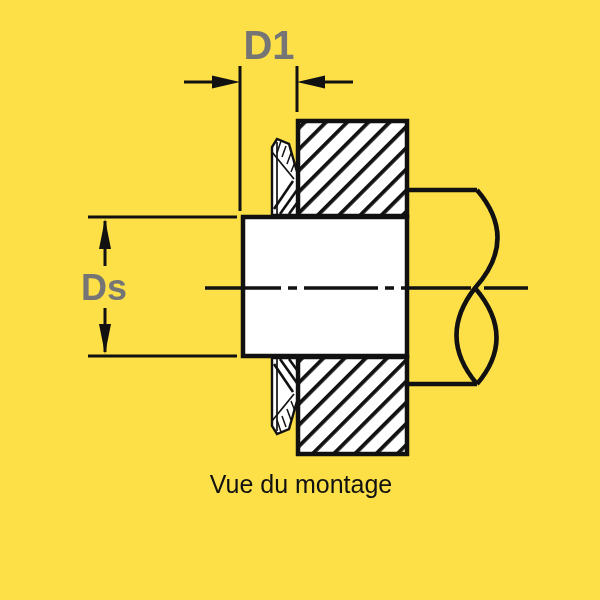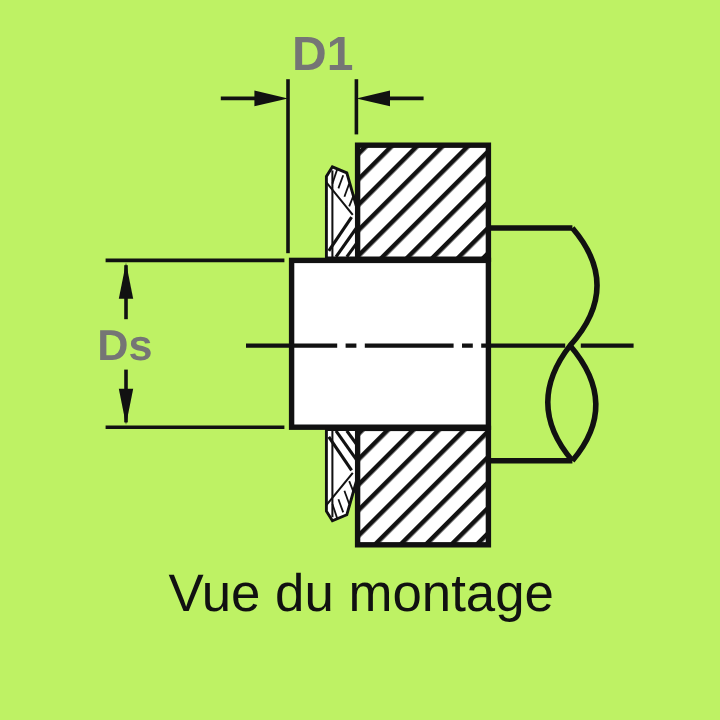--- a/index.html
+++ b/index.html
@@ -1,20 +1,20 @@
 <!DOCTYPE html>
 <html><head>
 <meta charset="utf-8">
 <style>
   html, body { margin: 0; padding: 0; background: #ffffff; }
   .stage {
     position: relative;
     width: 600px;
     height: 600px;
-    background: #bef264;
+    background: #fde047;
     overflow: hidden;
     font-family: "Liberation Sans", sans-serif;
   }
   .stage svg { position: absolute; left: 0; top: 0; }
   .dim-label {
     position: absolute;
     color: #757575;
     font-weight: bold;
     white-space: nowrap;
     line-height: 1.1;
@@ -25,21 +25,21 @@
     transform: translateX(-50%);
   }
   .dim-label.ds {
     left: 104px; top: 288px;
     font-size: 36px;
     transform: translate(-50%, -50%);
   }
   .caption {
     position: absolute;
     left: 301px; top: 470px;
-    font-size: 44px;
+    font-size: 25px;
     font-weight: 400;
     color: #111111;
     white-space: nowrap;
     transform: translateX(-50%);
   }
 </style>
 </head>
 <body>
 
 <div class="stage">

